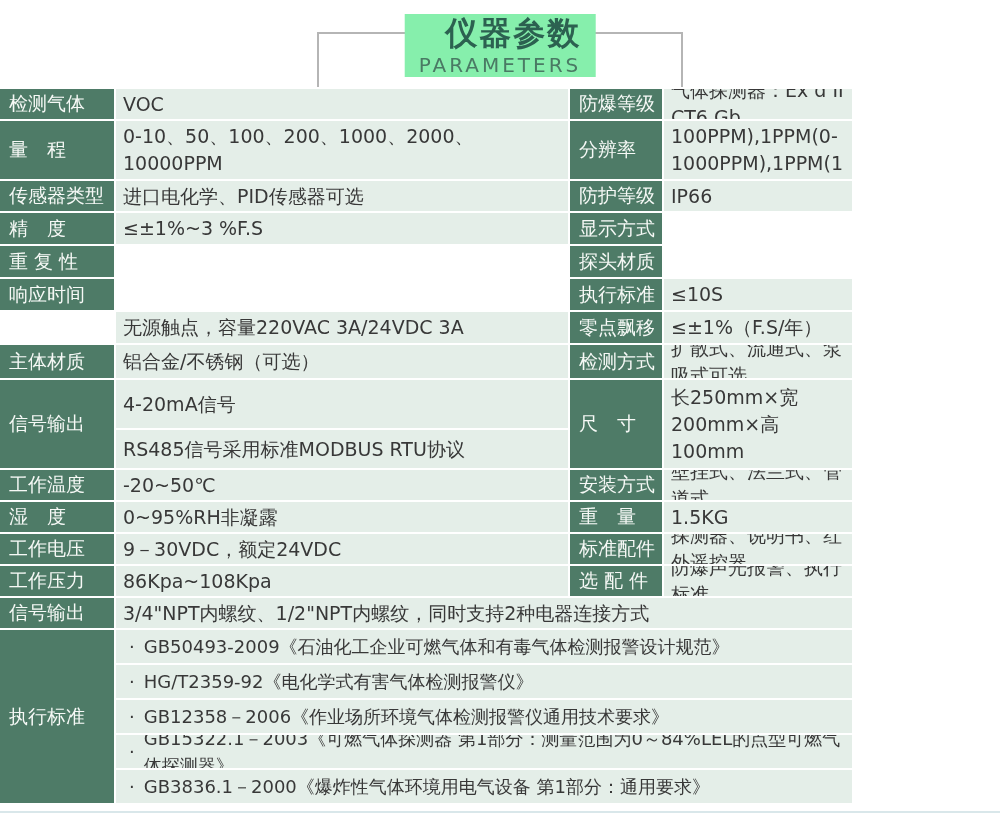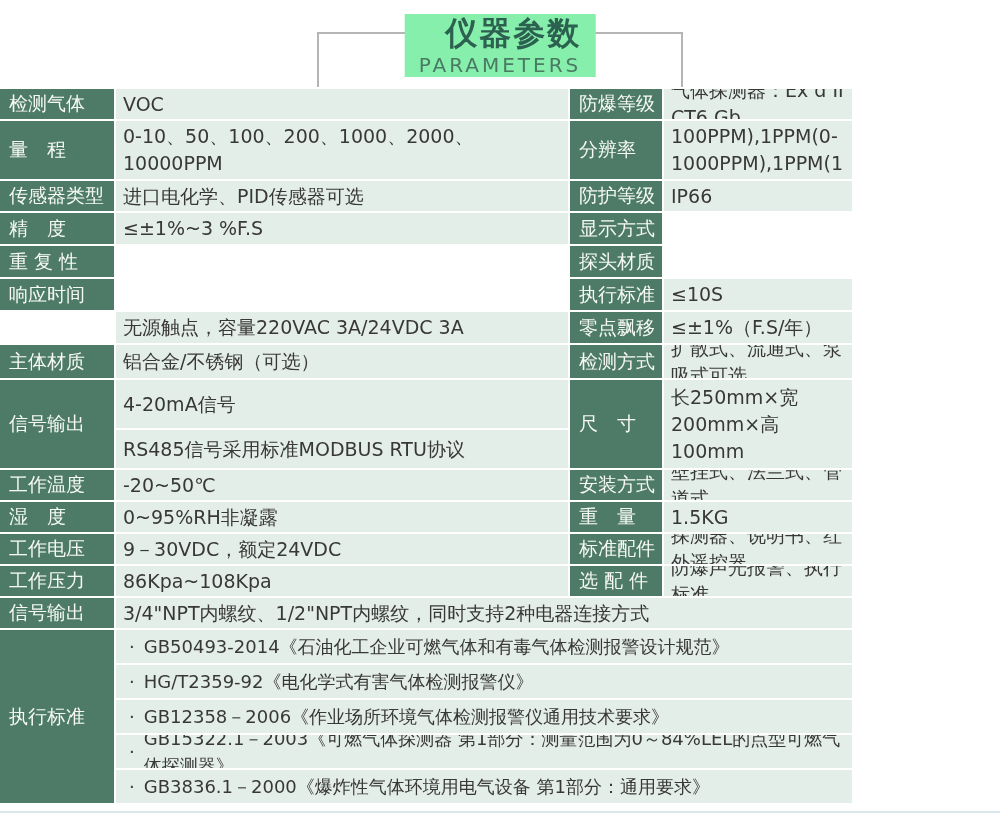--- a/index.html
+++ b/index.html
@@ -139,21 +139,21 @@
     <div class="lbl" style="grid-area:14/3">选 配 件</div>
     <div class="val" style="grid-area:14/4">防爆声光报警、执行标准</div>
 
     <div class="lbl" style="grid-area:15/1">信号输出</div>
     <div class="val" style="grid-row:15; grid-column:2 / span 3">3/4"NPT内螺纹、1/2"NPT内螺纹，同时支持2种电器连接方式</div>
 
     <div class="lbl" style="grid-row:16 / span 5; grid-column:1">执行标准</div>
 
     <div class="val std" style="grid-row:16; grid-column:2 / span 3">
       <span class="bullet">·</span>
-      <span>GB50493-2014《石油化工企业可燃气体和有毒气体检测报警设计规范》</span>
+      <span>GB50493-2009《石油化工企业可燃气体和有毒气体检测报警设计规范》</span>
     </div>
     <div class="val std" style="grid-row:17; grid-column:2 / span 3">
       <span class="bullet">·</span>
       <span>HG/T2359-92《电化学式有害气体检测报警仪》</span>
     </div>
     <div class="val std" style="grid-row:18; grid-column:2 / span 3">
       <span class="bullet">·</span>
       <span>GB12358－2006《作业场所环境气体检测报警仪通用技术要求》</span>
     </div>
     <div class="val std" style="grid-row:19; grid-column:2 / span 3">

